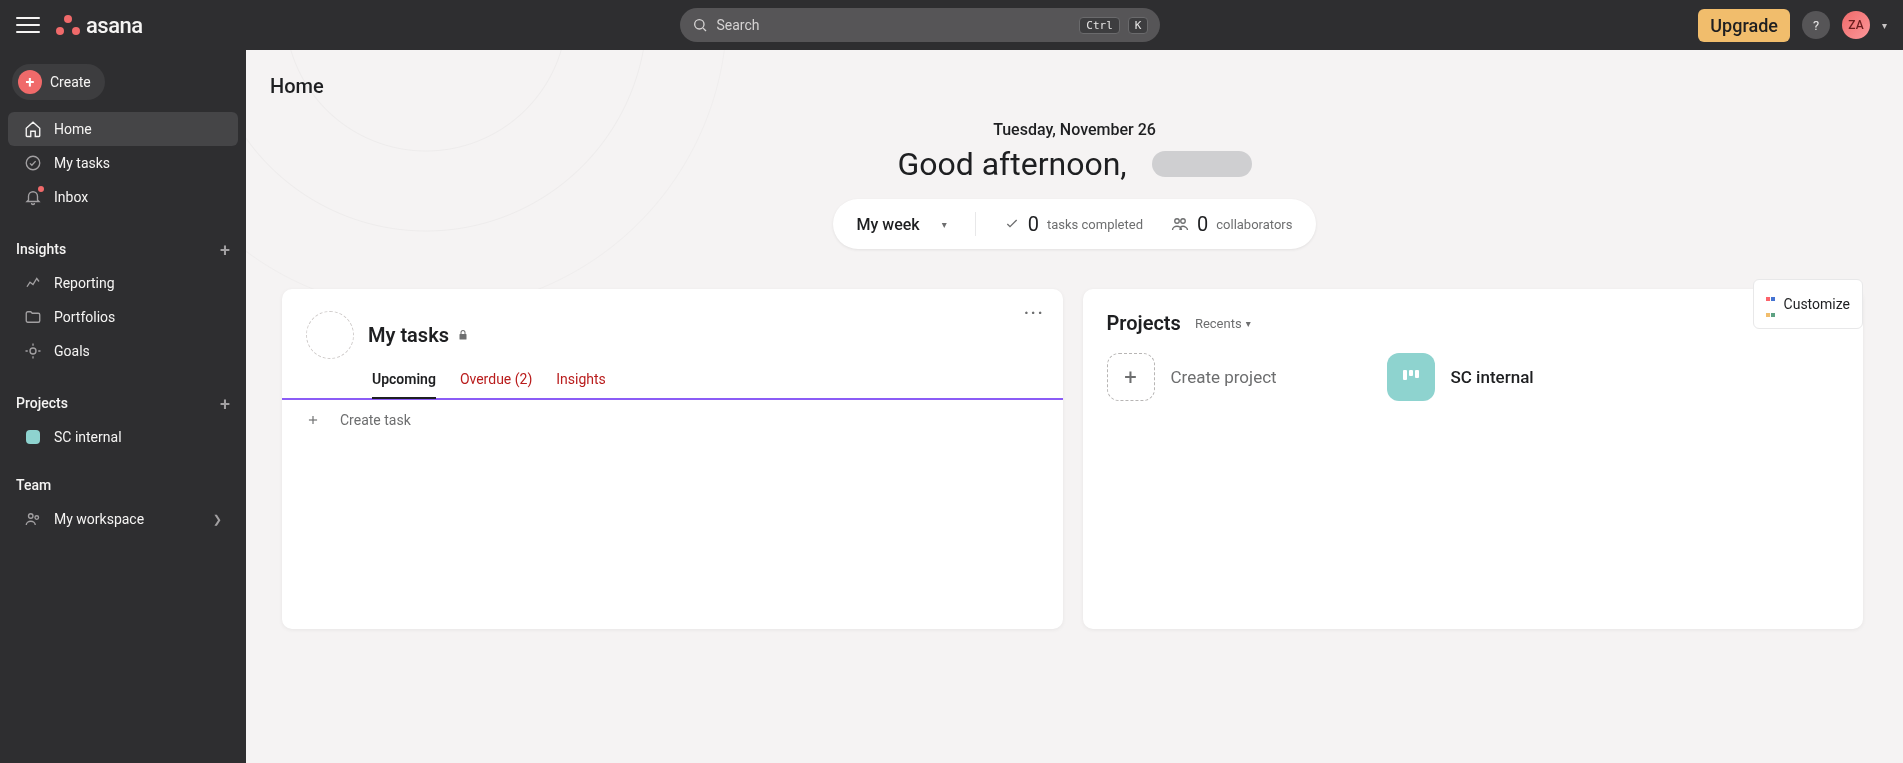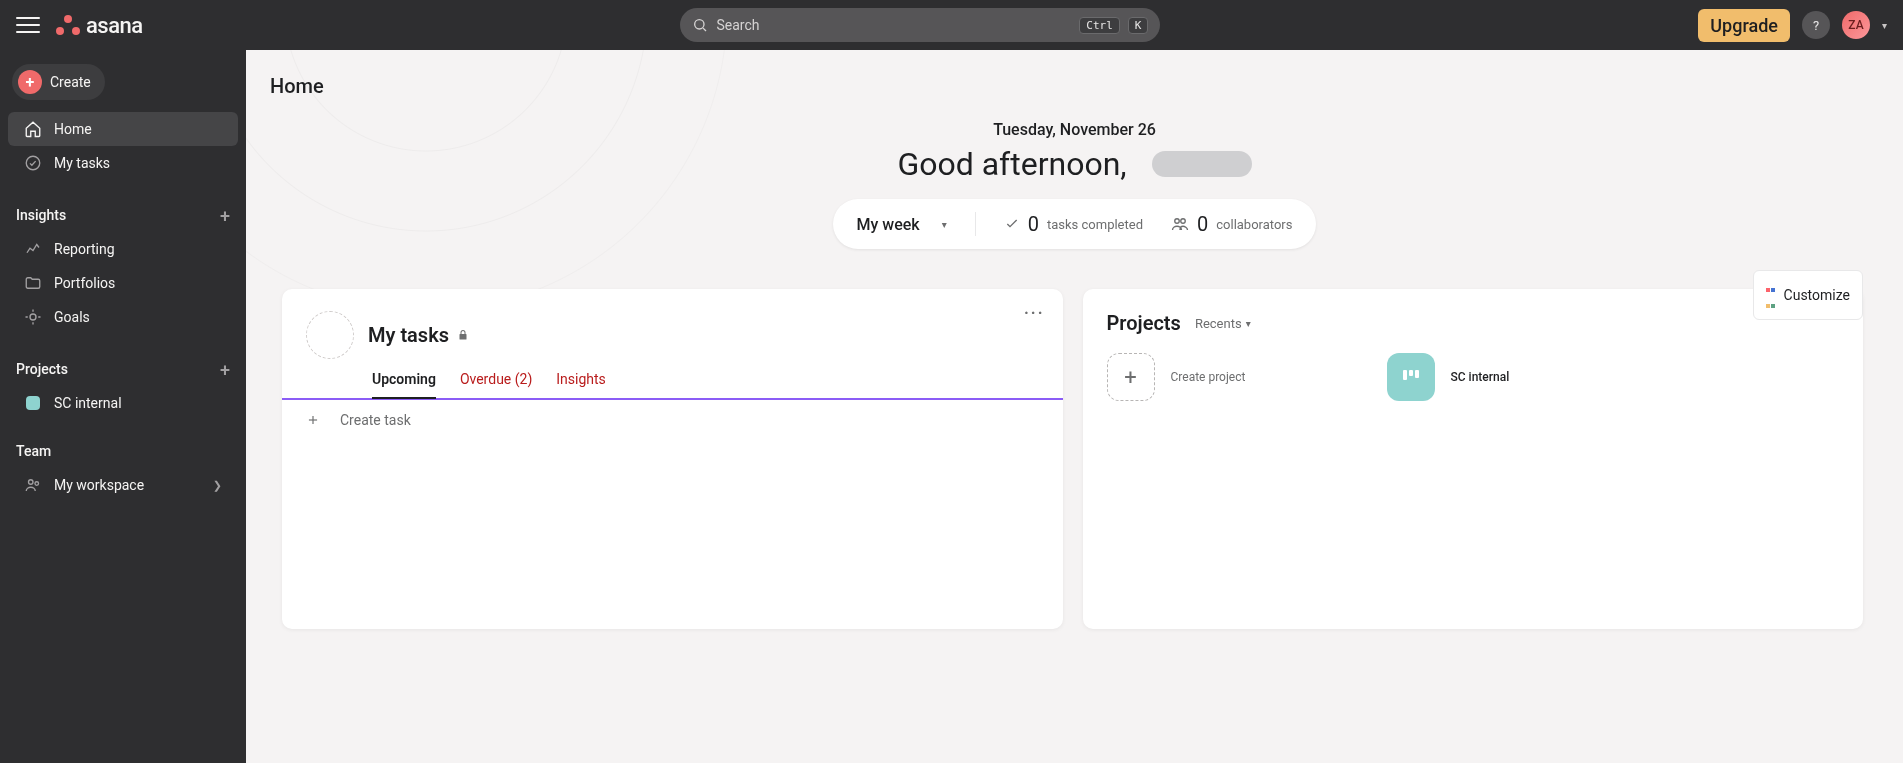--- a/index.html
+++ b/index.html
@@ -55,21 +55,21 @@
 .date { font-size:16px; color:#1e1f21; font-weight:500; }
 .greet { font-size:32px; color:#1e1f21; margin-top:6px; display:flex; justify-content:center; align-items:center; gap:25px; }
 .greet-name { display:inline-block; width:100px; height:26px; background:#cfcfd1; border-radius:13px; }
 
 .stats-pill { background:#fff; border-radius:28px; height:50px; display:flex; align-items:center; width:fit-content; margin:16px auto 0; box-shadow:0 1px 3px rgba(0,0,0,0.08); padding:0 24px; gap:28px; }
 .stats-seg { display:flex; align-items:center; gap:8px; color:#6d6e6f; font-size:13px; }
 .stats-seg .num { font-size:20px; color:#1e1f21; font-weight:400; }
 .stats-dd { color:#1e1f21; font-weight:500; display:flex; align-items:center; gap:22px; cursor:pointer; }
 .divider { width:1px; height:24px; background:#e8e8e9; }
 
-.customize-btn { position:absolute; right:40px; top:220px; background:#fff; border:1px solid #e8e8e9; border-radius:6px; padding:8px 12px; font-size:14px; display:flex; align-items:center; gap:8px; cursor:pointer; z-index:2; }
+.customize-btn { position:absolute; right:40px; top:229px; background:#fff; border:1px solid #e8e8e9; border-radius:6px; padding:8px 12px; font-size:14px; display:flex; align-items:center; gap:8px; cursor:pointer; z-index:2; }
 .cust-icon span { display:inline-block; width:4px; height:4px; margin:0.5px; }
 
 .cards-row { display:flex; gap:20px; padding:30px 40px 0 36px; position:relative; z-index:1; }
 .card { background:#fff; border-radius:10px; flex:1; min-height:340px; box-shadow:0 1px 4px rgba(0,0,0,0.06); position:relative; padding-bottom:10px; }
 .card-more { position:absolute; top:14px; right:18px; color:#6d6e6f; letter-spacing:2px; font-weight:700; cursor:pointer; }
 
 .mytasks-head { display:flex; align-items:center; gap:14px; padding:22px 24px 0; }
 .profile-circle { width:48px; height:48px; border:1px dashed #cfcbca; border-radius:50%; }
 .mytasks-title { font-size:20px; font-weight:600; display:flex; align-items:center; gap:8px; }
 .lock-icon { font-size:13px; color:#6d6e6f; }
@@ -82,21 +82,21 @@
 
 .projects-head { display:flex; align-items:center; gap:14px; padding:22px 24px 14px; }
 .projects-title { font-size:20px; font-weight:600; }
 .recents-dd { color:#6d6e6f; font-size:13px; display:flex; align-items:center; gap:4px; cursor:pointer; }
 
 .proj-grid { display:flex; gap:40px; padding:4px 24px; flex-wrap:wrap; }
 .proj-tile { display:flex; align-items:center; gap:16px; cursor:pointer; min-width:240px; }
 .proj-tile .tile-icon { width:48px; height:48px; border-radius:12px; display:flex; align-items:center; justify-content:center; }
 .tile-icon.dashed { border:1px dashed #b7b5b4; color:#6d6e6f; font-size:22px; }
 .tile-icon.teal { background:#8ed3cf; }
-.tile-label { font-size:12px; font-weight:500; color:#1e1f21; }
+.tile-label { font-size:17px; font-weight:500; color:#1e1f21; }
 .tile-label.muted { color:#6d6e6f; font-weight:400; }
 
 svg { display:block; }
 </style>
 </head>
 <body>
 
 <div class="topbar">
   <div class="hamburger">
     <span></span>
@@ -149,20 +149,30 @@
       <span>Home</span>
     </div>
     <div class="nav-item">
       <span class="nav-icon">
         <svg width="18" height="18" viewBox="0 0 24 24" fill="none" stroke="#a2a0a2" stroke-width="1.8">
             <circle cx="12" cy="12" r="9"></circle>
             <path d="M8 12.5l2.5 2.5 5-5.5"></path>
           </svg>
       </span>
       <span>My tasks</span>
+    </div>
+    <div class="nav-item">
+      <span class="nav-icon icon-rel">
+        <svg width="18" height="18" viewBox="0 0 24 24" fill="none" stroke="#a2a0a2" stroke-width="1.8">
+            <path d="M18 16v-5a6 6 0 1 0-12 0v5l-2 2h16z"></path>
+            <path d="M10 20a2 2 0 0 0 4 0"></path>
+          </svg>
+        <span class="notif-dot"></span>
+      </span>
+      <span>Inbox</span>
     </div>
 
     <div class="section-row">
       <span>Insights</span>
       <span class="plus-sm">+</span>
     </div>
     <div class="nav-item">
       <span class="nav-icon">
         <svg width="18" height="18" viewBox="0 0 24 24" fill="none" stroke="#a2a0a2" stroke-width="1.8">
             <path d="M4 17l4-6 4 3 5-8 3 4"></path>

